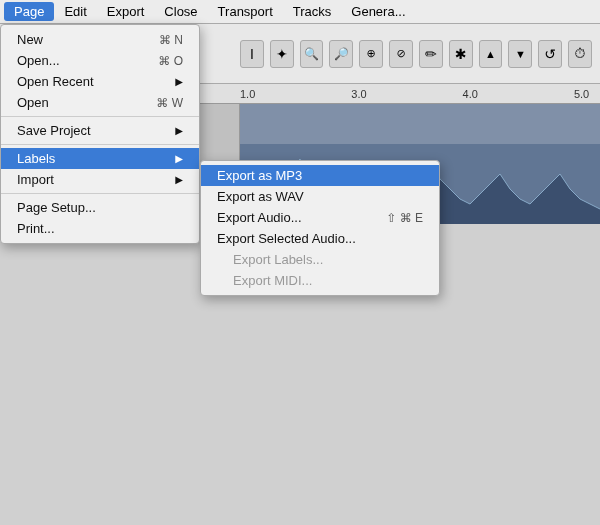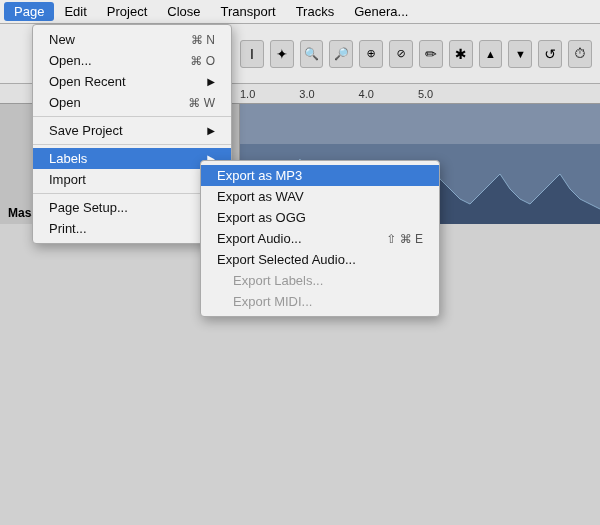--- a/index.html
+++ b/index.html
@@ -74,21 +74,21 @@
     
     .timeline-ruler {
       background: #e0e0e0;
       height: 20px;
       border-bottom: 1px solid #999;
       display: flex;
       align-items: center;
       padding-left: 240px;
       font-size: 11px;
       color: #333;
-      gap: 44px;
+      gap: 96px;
     }
 
     
     .track-area {
       display: flex;
       height: 120px;
       background: #b8b8b8;
     }
     .track-label {
       width: 240px;
@@ -127,21 +127,20 @@
     .file-menu {
       position: absolute;
       top: 24px;
       left: 0px;
       background: #f0f0f0;
       border: 1px solid #aaa;
       border-radius: 4px;
       box-shadow: 2px 4px 12px rgba(0,0,0,0.3);
       min-width: 200px;
       padding: 4px 0;
-      margin-left: 32px;
     }
 
     .menu-item {
       display: flex;
       align-items: center;
       justify-content: space-between;
       padding: 3px 16px 3px 16px;
       cursor: pointer;
       color: #111;
       white-space: nowrap;
@@ -193,21 +192,21 @@
 <body>
 
 <div class="menubar">
   <div class="menubar-item active">
     <span>Page</span>
   </div>
   <div class="menubar-item">
     <span>Edit</span>
   </div>
   <div class="menubar-item">
-    <span>Project</span>
+    <span>Export</span>
   </div>
   <div class="menubar-item">
     <span>Close</span>
   </div>
   <div class="menubar-item">
     <span>Transport</span>
   </div>
   <div class="menubar-item">
     <span>Tracks</span>
   </div>
@@ -298,23 +297,20 @@
   </div>
 
   <div class="export-submenu">
     <div class="menu-item highlighted">
       <span>Export as MP3</span>
     </div>
     <div class="menu-item">
       <span>Export as WAV</span>
     </div>
     <div class="menu-item">
-      <span>Export as OGG</span>
-    </div>
-    <div class="menu-item">
       <span>Export Audio...</span>
       <span class="menu-shortcut cmd-symbol">⇧ ⌘ E</span>
     </div>
     <div class="menu-item">
       <span>Export Selected Audio...</span>
     </div>
     <div class="menu-item disabled">
       <span>Export Labels...</span>
     </div>
     <div class="menu-item disabled">

